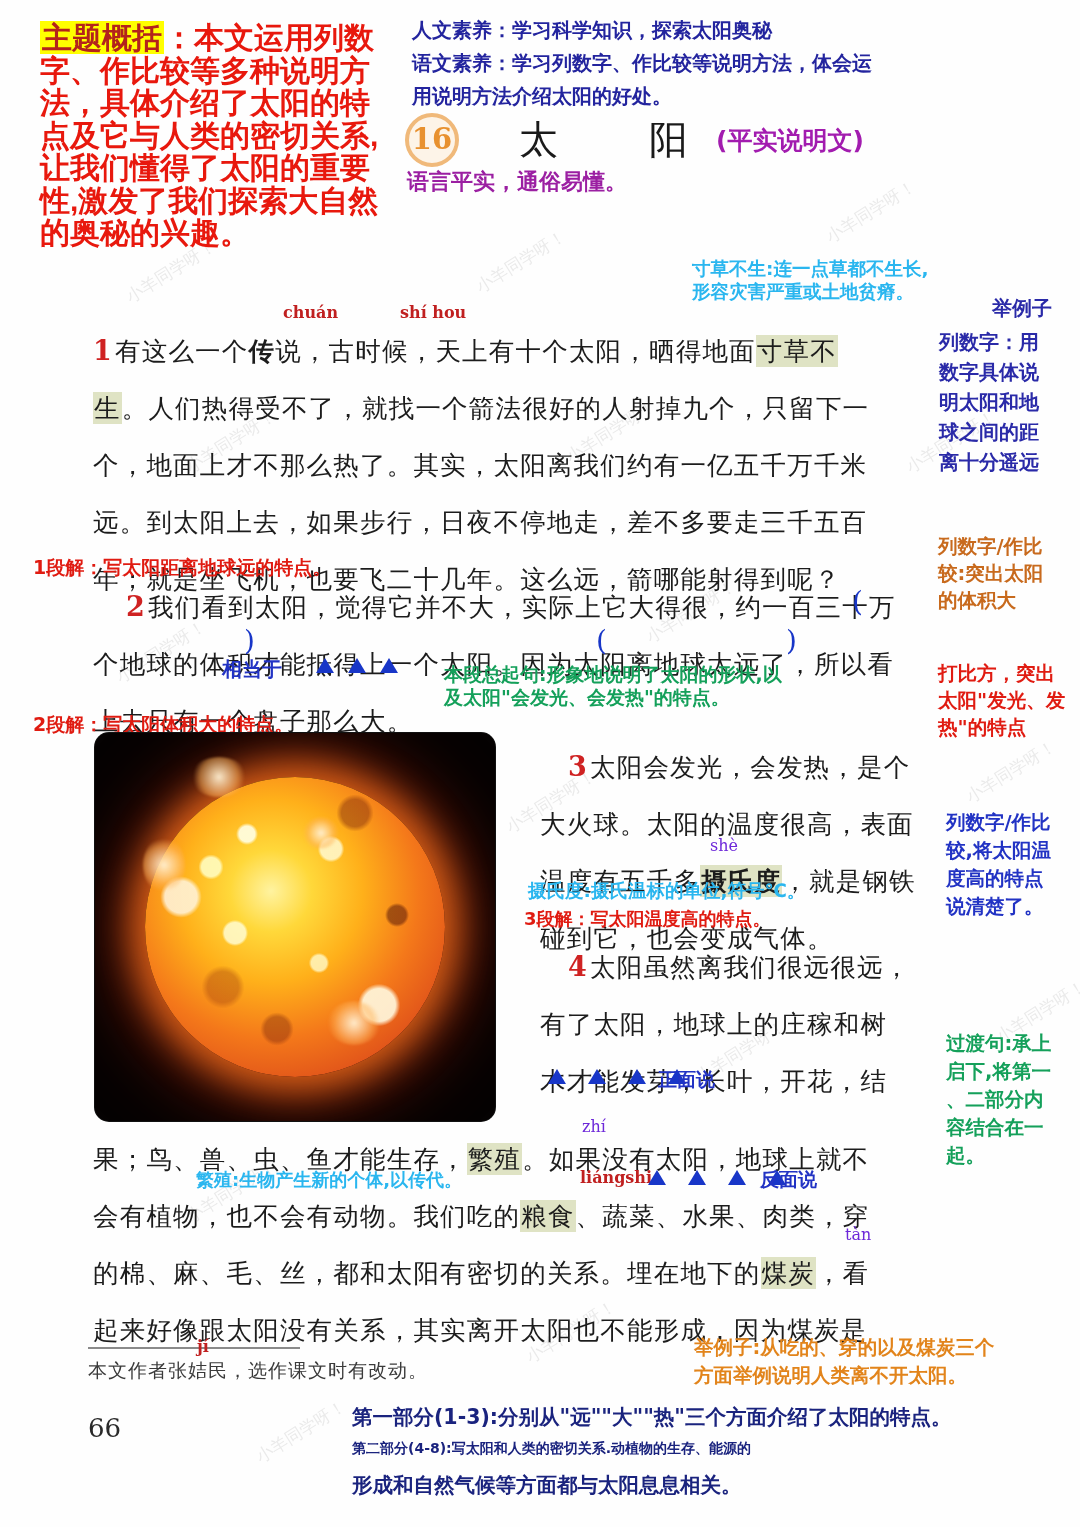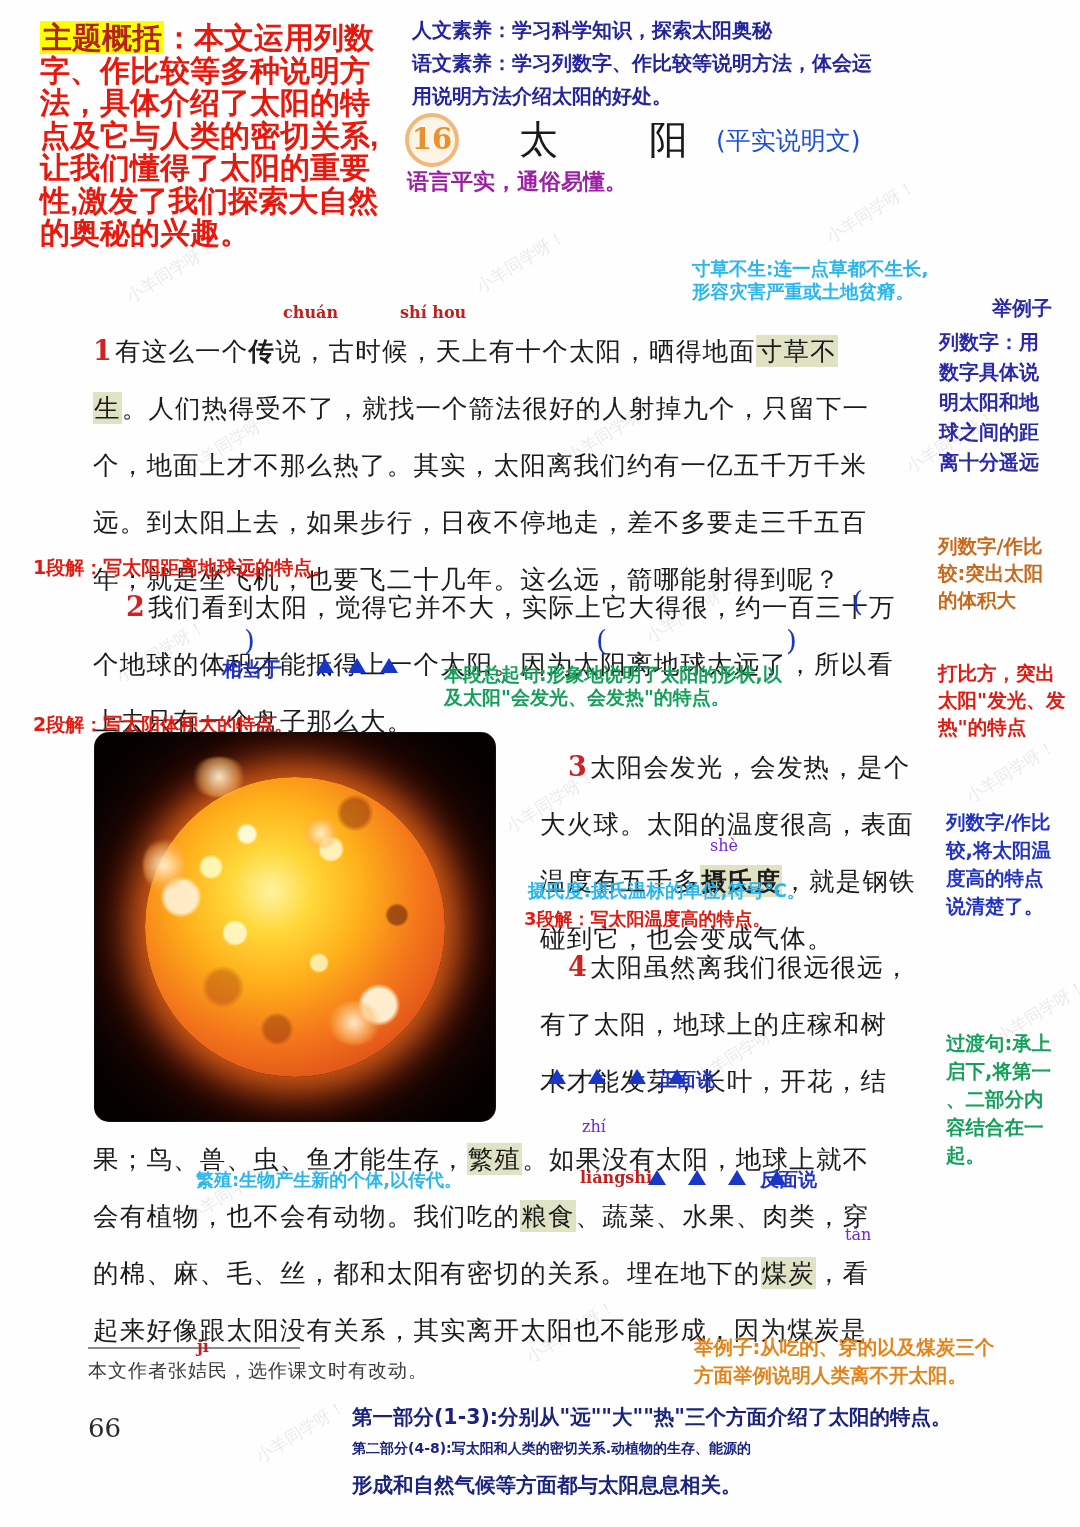--- a/index.html
+++ b/index.html
@@ -125,23 +125,23 @@
     display: inline-block;
     font-family: "DejaVu Serif", "Liberation Serif", serif;
     font-size: 39px;
     color: #1a1a1a;
     letter-spacing: 26px;
     margin-left: 60px;
     vertical-align: middle;
   }
   .title-genre {
     display: inline-block;
-    color: #1d4ed8;
+    color: #a21caf;
     font-family: "DejaVu Sans", "Liberation Sans", sans-serif;
-    font-weight: normal;
+    font-weight: bold;
     font-size: 25px;
     vertical-align: middle;
     margin-left: 2px;
   }
   .title-note {
     display: inline-block;
     color: #9b1fa2;
     font-family: "DejaVu Serif", "Liberation Serif", serif;
     font-weight: bold;
     font-size: 22px;

